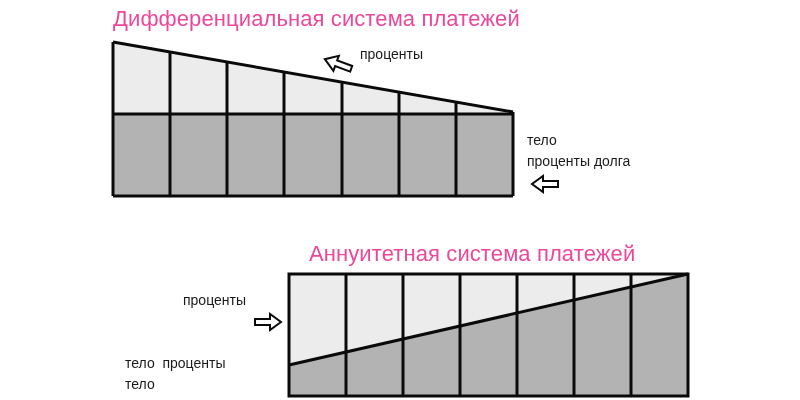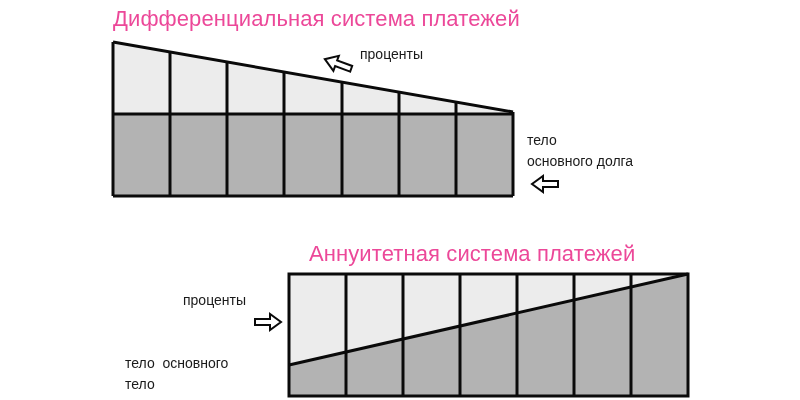--- a/index.html
+++ b/index.html
@@ -56,18 +56,18 @@
   </g>
 
   <g transform="translate(268,322)">
     <path d="M-13,-3 L2,-3 L2,-8 L13,0 L2,8 L2,3 L-13,3 Z" fill="#fff" stroke="#0a0a0a" stroke-width="2"></path>
   </g>
 </svg>
 
 <div class="title" style="left:113px; top:6px;">Дифференциальная система платежей</div>
 <div class="label" style="left:360px; top:43px;">проценты</div>
 <div class="label" style="left:527px; top:129px;">тело</div>
-<div class="label" style="left:527px; top:150px;">основного долга</div>
+<div class="label" style="left:527px; top:150px;">проценты долга</div>
 
 <div class="title" style="left:309px; top:241px;text-align:right;">Аннуитетная система платежей</div>
 <div class="label" style="left:183px; top:289px;">проценты</div>
-<div class="label" style="left:125px; top:352px; white-space:pre;">тело  основного</div>
+<div class="label" style="left:125px; top:352px; white-space:pre;">тело  проценты</div>
 <div class="label" style="left:125px; top:373px;">тело</div>
 
 </body></html>

